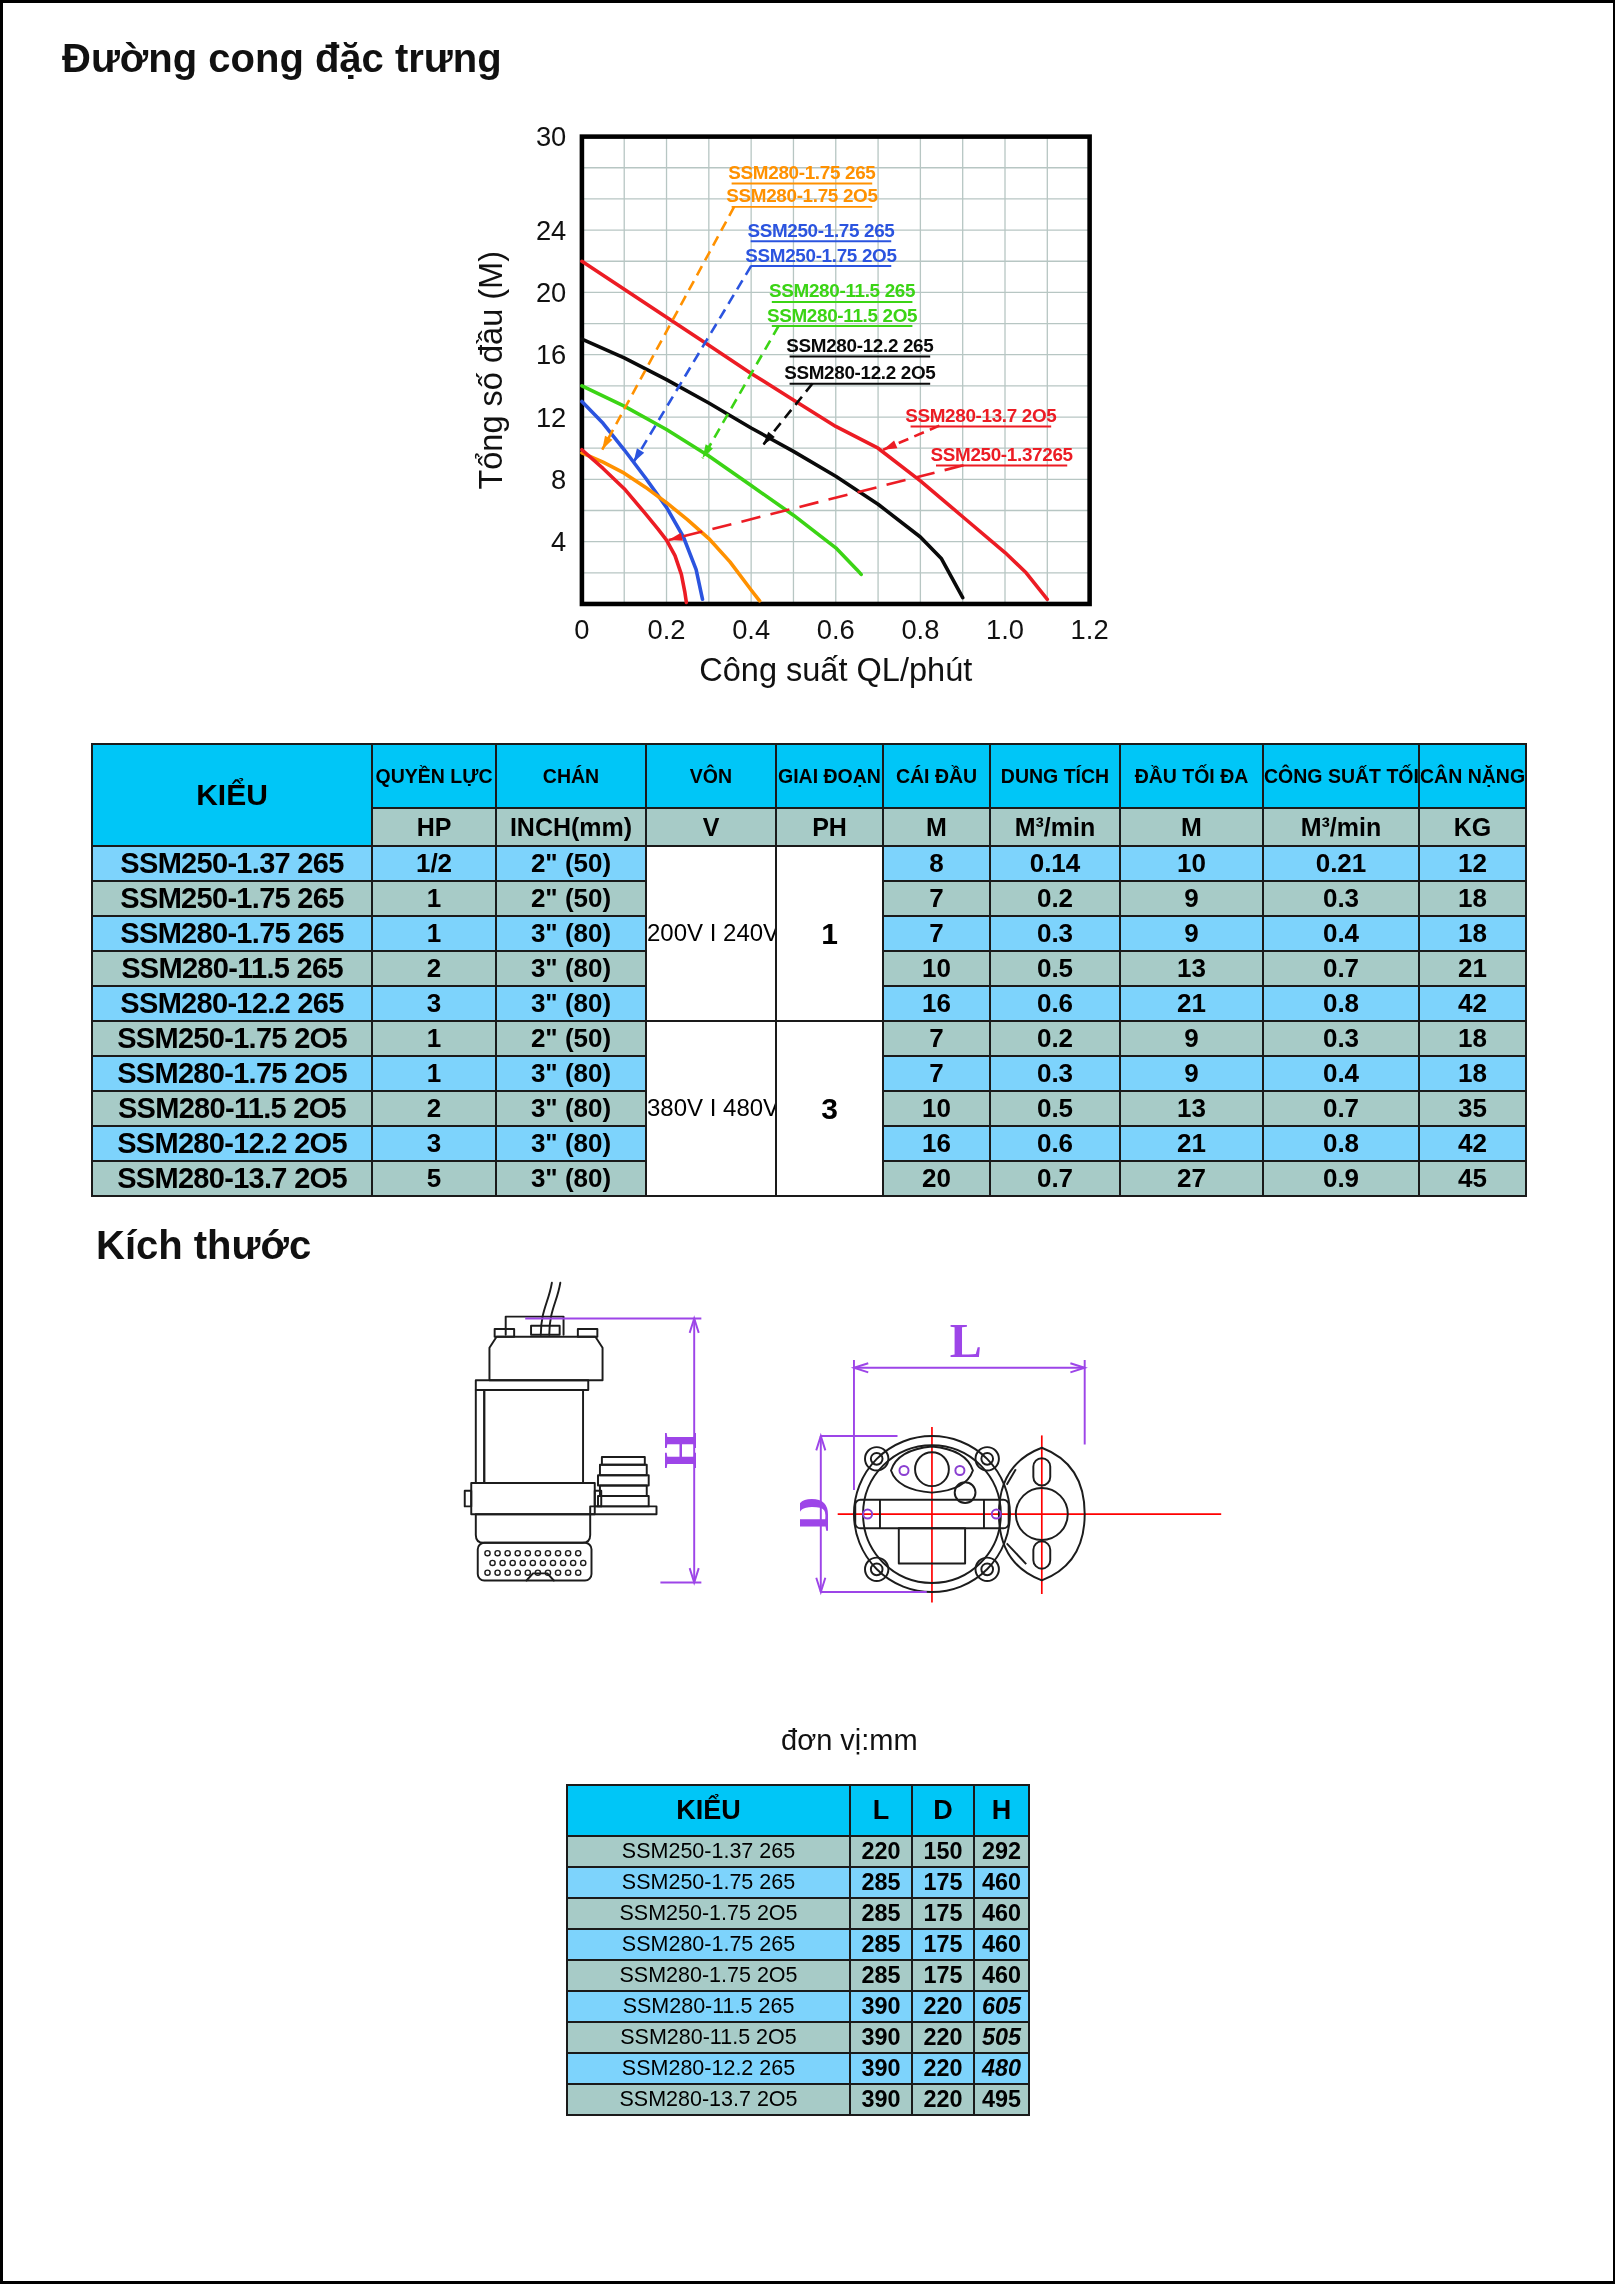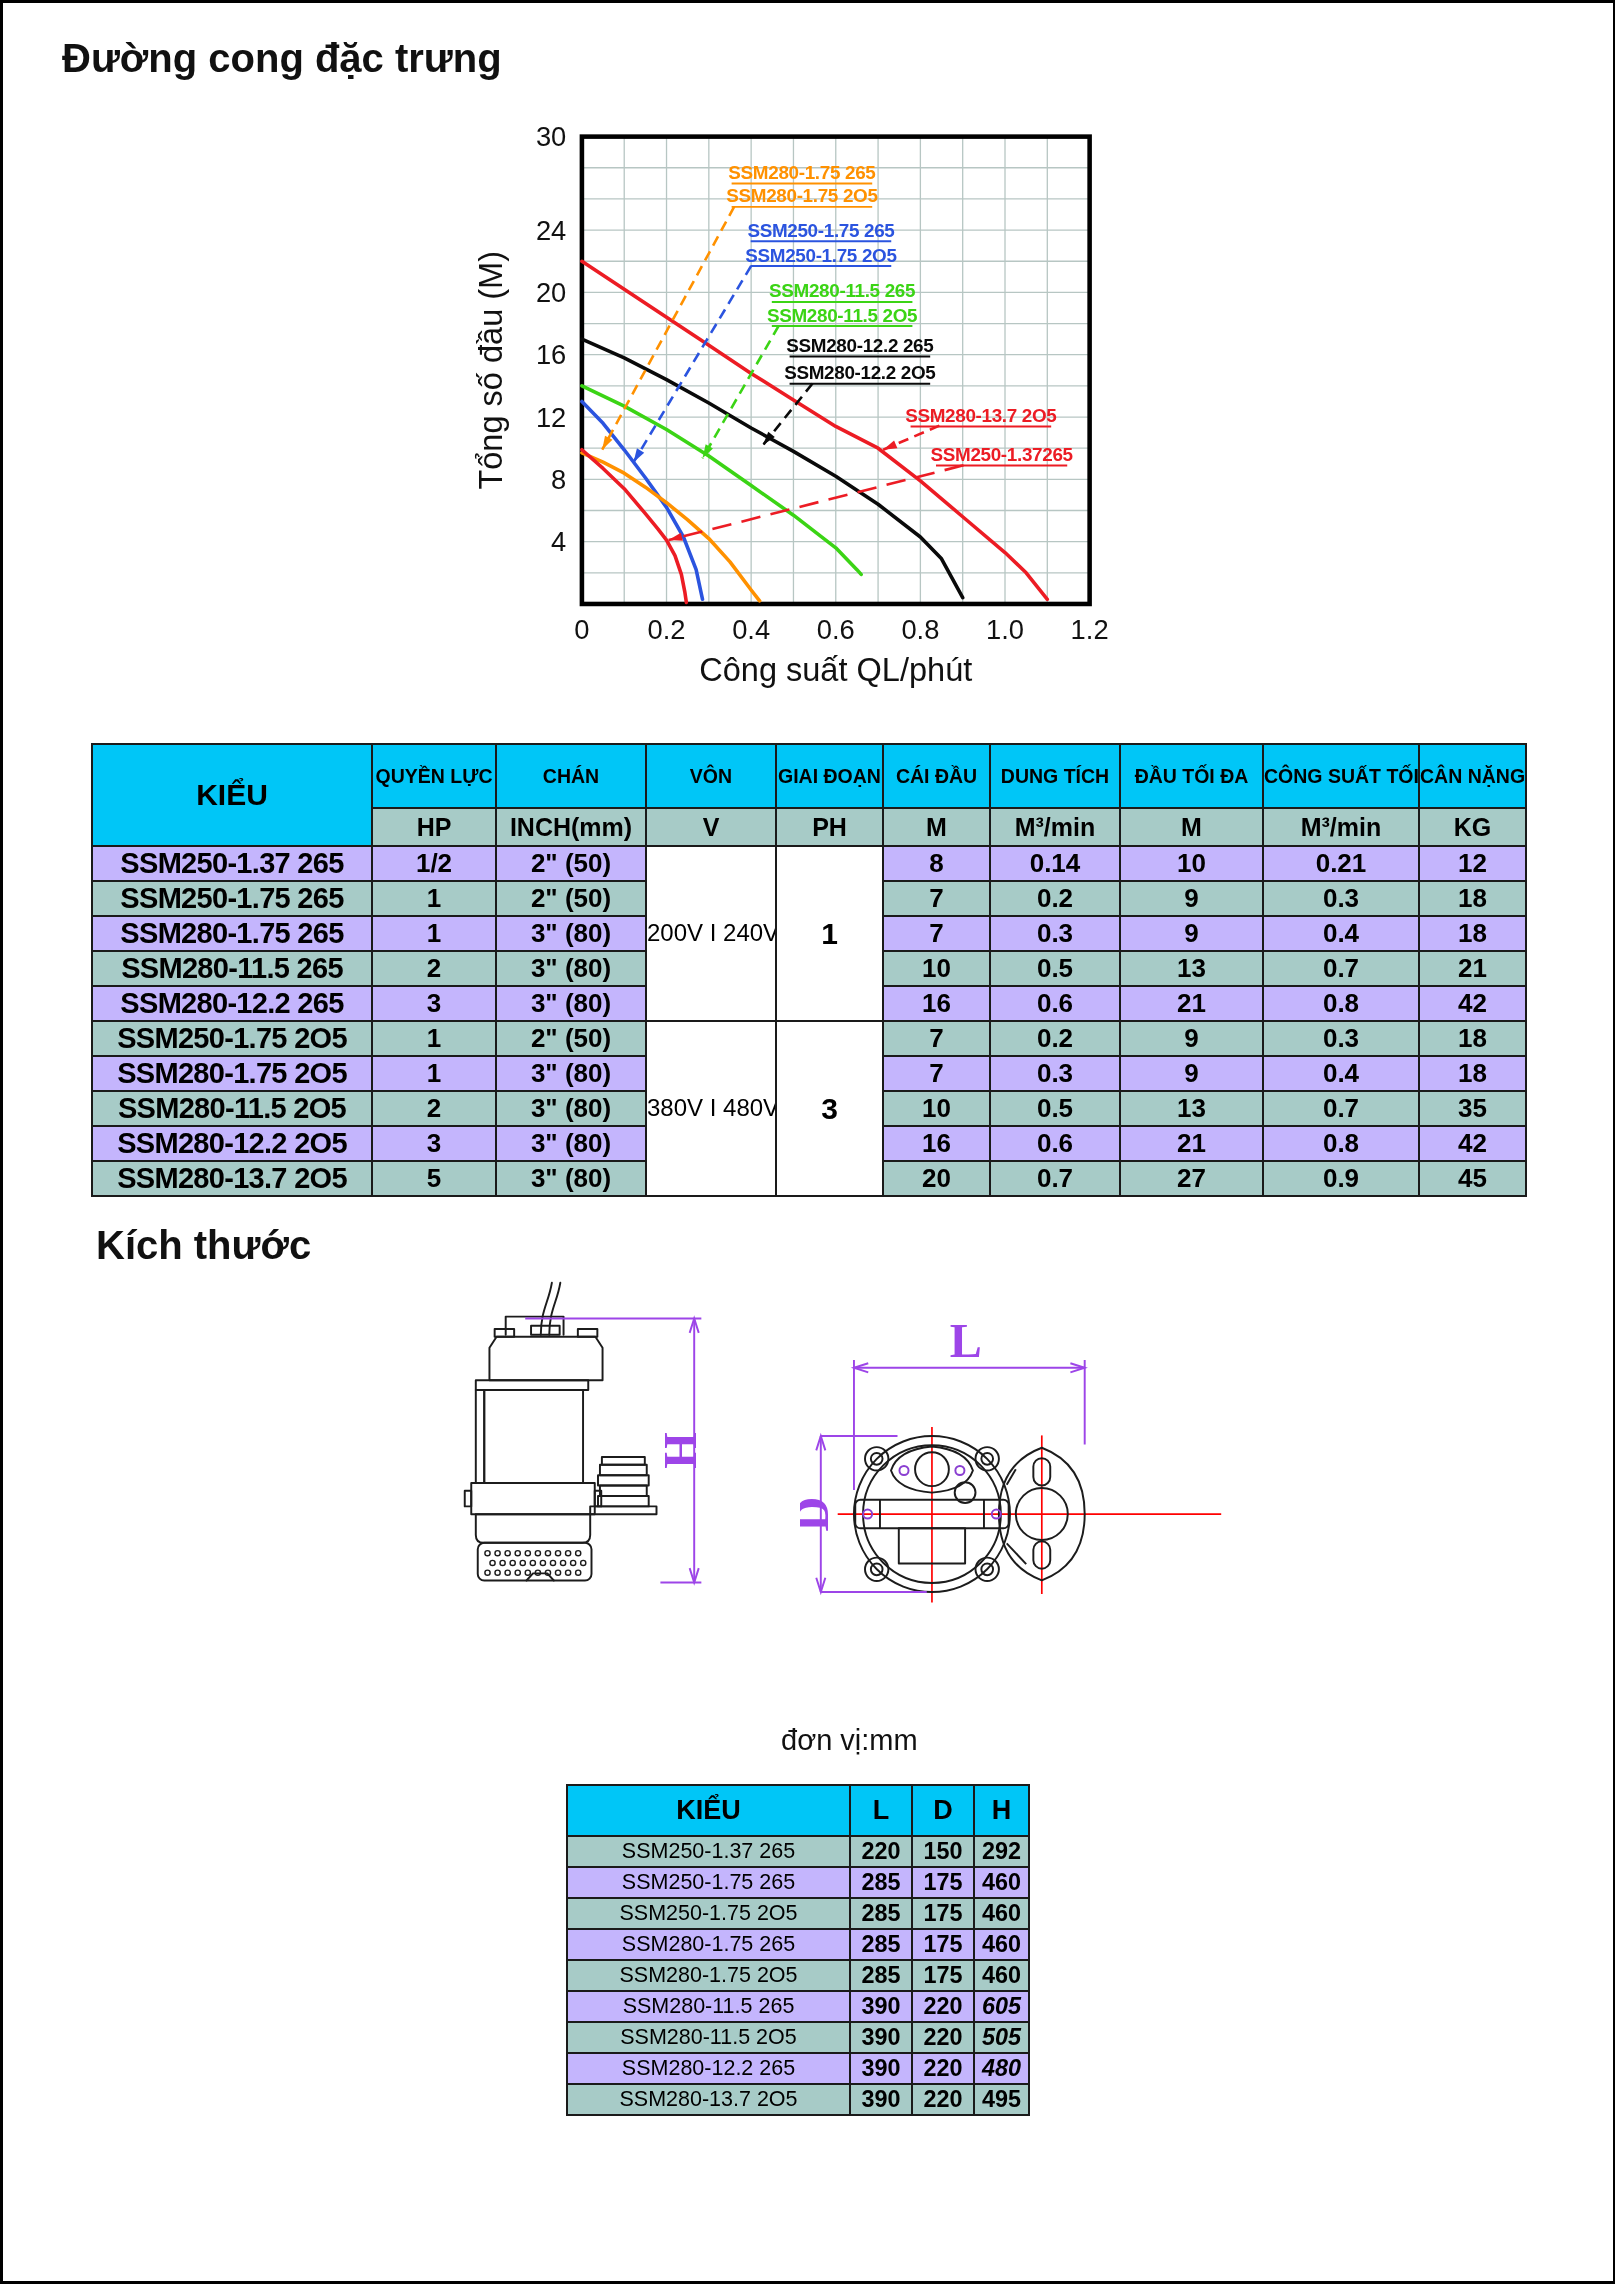--- a/index.html
+++ b/index.html
@@ -8,21 +8,21 @@
     font-family:"Liberation Sans",sans-serif;overflow:hidden;
   }
   .page-frame{position:absolute;inset:0;border:3.9px solid #000;box-sizing:border-box;pointer-events:none;}
   .sec-title{position:absolute;font-weight:700;font-size:40px;color:#111;letter-spacing:0px;white-space:nowrap;}
   #title-curves{left:62px;top:36px;}
   #title-dims{left:96px;top:1223px;}
   #chart-svg{position:absolute;left:468px;top:91px;width:716px;height:638px;}
   #side-view{position:absolute;left:403px;top:1275px;width:364px;height:338px;}
   #top-view{position:absolute;left:800px;top:1295px;width:429px;height:325px;}
   #unit-note{position:absolute;left:781px;top:1724px;width:260px;text-align:left;font-size:29px;color:#111;}
-  table{border-collapse:collapse;table-layout:fixed;position:absolute;background:#c4b5fd;}
+  table{border-collapse:collapse;table-layout:fixed;position:absolute;background:#7dd3fc;}
   #spec-table{left:91px;top:743px;width:1434px;}
   #spec-table th,#spec-table td{border:2px solid #1a1a1a;text-align:center;vertical-align:middle;padding:0;overflow:hidden;white-space:nowrap;color:#000;}
   .h-top{background:var(--hdr);font-size:19.5px;font-weight:700;height:62px;}
   .h-model{font-size:30px;}
   .h-unit{background:var(--shade);font-size:25px;font-weight:700;height:36px;}
   #spec-table tbody tr{height:32px;}
   .c-model{font-size:29px;font-weight:700;letter-spacing:-0.7px;}
   .c-num{font-size:26px;font-weight:700;}
   .c-volt{font-size:24px;font-weight:400;white-space:pre-line;line-height:1.04;background:#fff;}
   .c-phase{font-size:30px;font-weight:700;background:#fff;}

